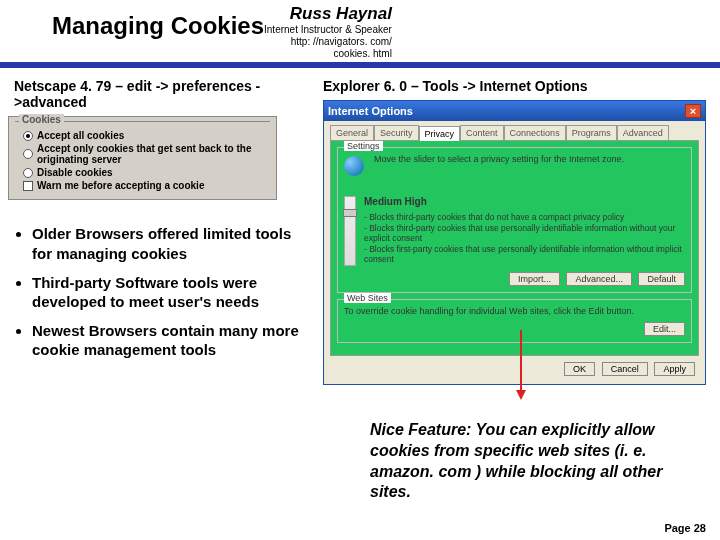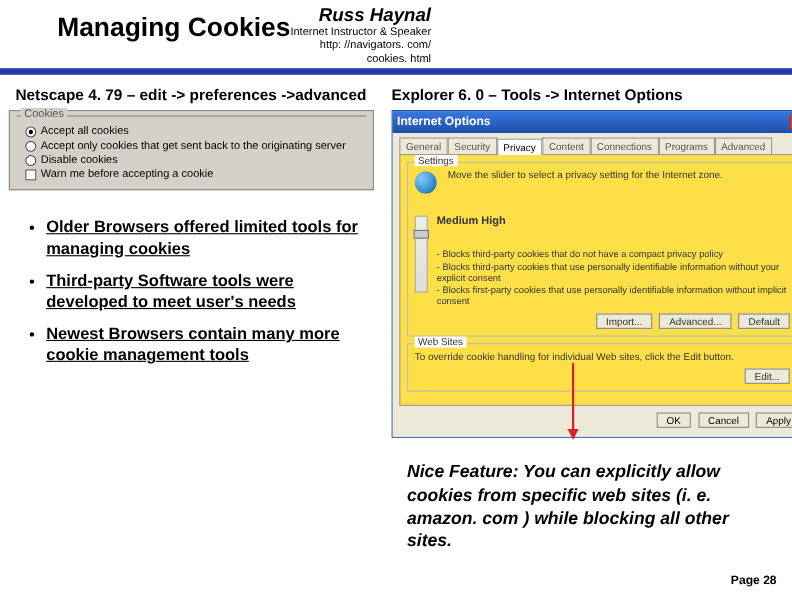--- a/index.html
+++ b/index.html
@@ -5,47 +5,47 @@
   * { box-sizing: border-box; margin: 0; padding: 0; }
   body { width: 720px; height: 540px; font-family: Arial, sans-serif; background: #fff; position: relative; overflow: hidden; }
   .header { display: flex; justify-content: flex-start; align-items: flex-start; padding: 4px 12px 2px 12px; }
   .title { font-size: 24px; font-weight: bold; padding-left: 40px; padding-top: 8px; }
   .author-block { text-align: right; font-size: 10px; line-height: 1.2; }
   .author-name { font-style: italic; font-weight: bold; font-size: 17px; }
   .blue-bar { height: 6px; background: #2838a8; width: 100%; }
   .columns { display: flex; padding: 10px 14px 0 14px; gap: 16px; }
   .col { flex: 1; }
   .col-heading { font-size: 14px; font-weight: bold; margin-bottom: 6px; }
-  .netscape-panel { border: 1px solid #888; background: #d4d0c8; font-family: "MS Sans Serif", Tahoma, sans-serif; font-size: 10px; padding: 4px 6px 6px 6px; width: 332px; margin-left: -6px; }
+  .netscape-panel { border: 1px solid #888; background: #d4d0c8; font-family: "MS Sans Serif", Tahoma, sans-serif; font-size: 10px; padding: 4px 6px 6px 6px; width: 269px; margin-left: -6px; font-weight: bold; }
   .netscape-panel .grp { border-top: 1px solid #888; position: relative; padding: 6px 0 0 2px; }
   .netscape-panel .grp-label { position: absolute; top: -8px; left: 4px; background: #d4d0c8; padding: 0 3px; color: #555; }
   .opt { display: flex; align-items: center; gap: 4px; margin: 2px 0 2px 6px; }
   .radio, .check { width: 10px; height: 10px; border: 1px solid #555; background: #fff; flex-shrink: 0; }
   .radio { border-radius: 50%; position: relative; }
   .radio.selected::after { content: ""; position: absolute; width: 4px; height: 4px; background: #000; border-radius: 50%; top: 2px; left: 2px; }
   .ie-window { width: 383px; font-family: Tahoma, sans-serif; font-size: 10px; border: 1px solid #1c4fa8; }
   .ie-titlebar { background: linear-gradient(#3a78e0, #1c4fa8); color: #fff; padding: 3px 4px; display: flex; justify-content: space-between; align-items: center; font-size: 11px; font-weight: bold; }
   .ie-close { width: 16px; height: 14px; background: #e05030; color: #fff; text-align: center; line-height: 13px; font-size: 11px; border: 1px solid #a03010; }
   .ie-body { background: #ece9d8; padding: 4px 6px 6px 6px; }
   .ie-tabs { display: flex; font-size: 9px; gap: 0; }
   .ie-tab { padding: 2px 5px; border: 1px solid #999; border-bottom: none; background: #ece9d8; color: #555; }
   .ie-tab.active { background: #fff; color: #000; position: relative; top: 1px; }
-  .ie-tabpanel { border: 1px solid #999; background: #fde047; padding: 6px; font-size: 9px; color: #333; }
+  .ie-tabpanel { border: 1px solid #999; background: #22c55e; padding: 6px; font-size: 9px; color: #333; }
   .ie-group { border: 1px solid #bbb; padding: 6px; margin-bottom: 6px; position: relative; }
   .ie-group-label { position: absolute; top: -7px; left: 6px; background: #fff; padding: 0 3px; }
   .ie-slidewrap { display: flex; gap: 8px; margin-top: 20px; }
   .ie-slider { width: 12px; height: 70px; border: 1px solid #aaa; position: relative; background: linear-gradient(#eee,#ddd); }
   .ie-slider .thumb { position: absolute; width: 14px; height: 8px; background: #ccc; border: 1px solid #777; left: -2px; top: 12px; }
   .ie-slider-text { flex: 1; font-size: 8.5px; line-height: 1.25; }
-  .ie-mh { font-weight: bold; font-size: 10px; margin-bottom: 17px; }
+  .ie-mh { font-weight: bold; font-size: 10px; margin-bottom: 3px; }
   .ie-btnrow { text-align: right; margin-top: 6px; }
   .ie-btn { display: inline-block; border: 1px solid #888; background: #ece9d8; padding: 1px 8px; font-size: 9px; margin-left: 4px; }
   .ie-bottom { text-align: right; padding: 6px 4px 2px 4px; }
   .bullets { padding: 24px 0 0 10px; }
-  .bullets li { font-size: 15px; font-weight: bold; line-height: 1.28; margin-bottom: 10px; list-style: disc; margin-left: 18px; text-decoration: underline; }
+  .bullets li { font-size: 15px; font-weight: bold; line-height: 1.28; margin-bottom: 10px; list-style: disc; margin-left: 8px; }
   .arrow { position: absolute; left: 520px; top: 330px; }
   .arrow-line { width: 2px; height: 60px; background: #e02020; }
   .arrow-head { width: 0; height: 0; border-left: 5px solid transparent; border-right: 5px solid transparent; border-top: 10px solid #e02020; margin-left: -4px; }
   .nice-feature { position: absolute; left: 370px; top: 420px; width: 330px; font-size: 16px; font-weight: bold; line-height: 1.3; font-style: italic; }
   .page-num { position: absolute; right: 14px; bottom: 6px; font-size: 11px; font-weight: bold; }
   .globe { width: 20px; height: 20px; border-radius: 50%; background: radial-gradient(circle at 30% 30%, #8cf, #06a); display: inline-block; vertical-align: top; margin-right: 4px; margin-top: 2px; }
 </style>
 </head>
 <body>
 

